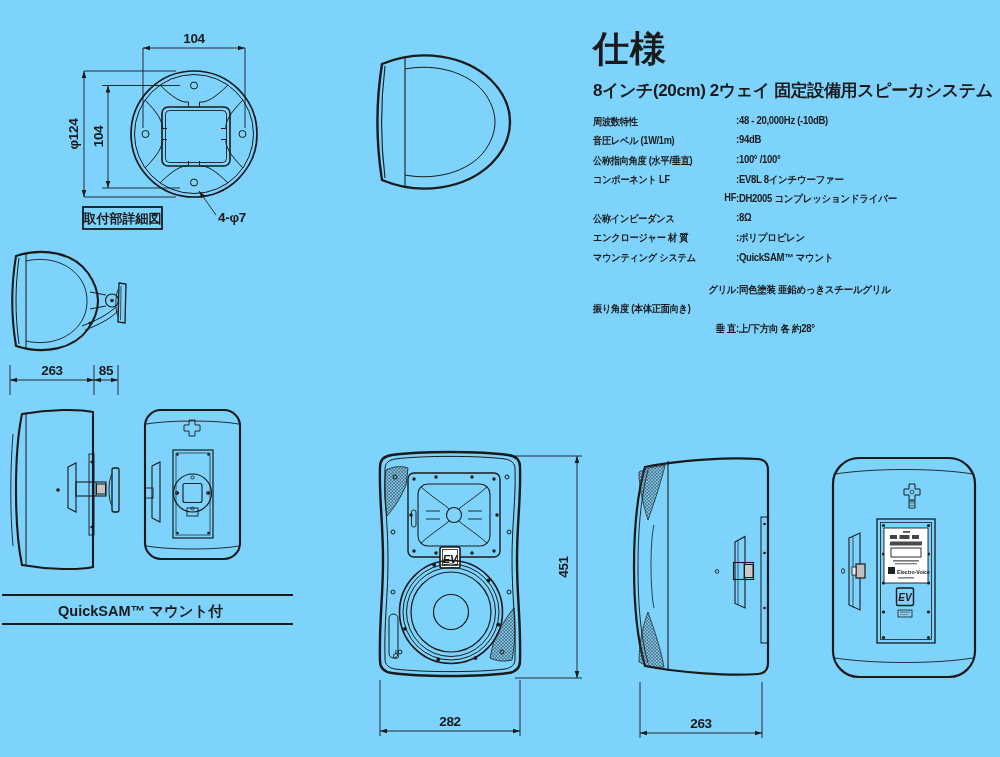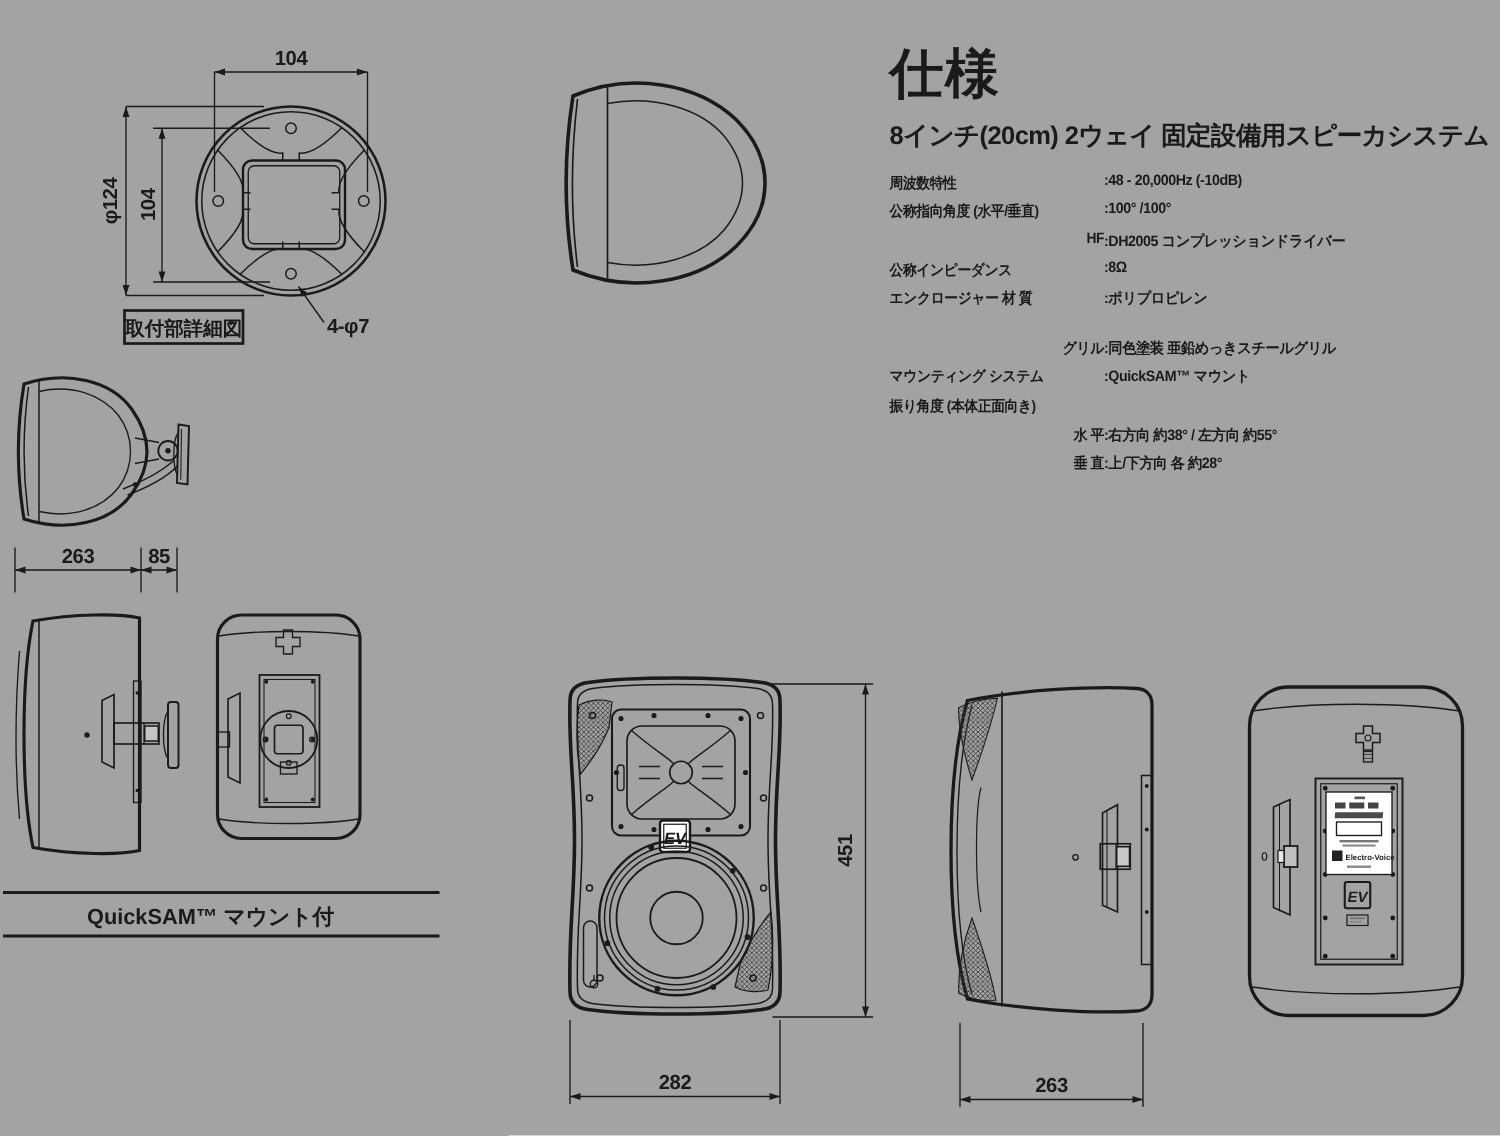--- a/index.html
+++ b/index.html
@@ -1,16 +1,16 @@
 <!DOCTYPE html>
 <html><head>
 <meta charset="utf-8">
 <style>
   html,body{margin:0;padding:0;background:#fff;}
-  .canvas{position:relative;width:1000px;height:757px;background:#a3a3a3;overflow:hidden;
+  .canvas{position:relative;width:1000px;height:757px;background:#7dd3fc;overflow:hidden;
           font-family:"Liberation Sans","DejaVu Sans",sans-serif;color:#1a1a1a;}
   .abs{position:absolute;}
   svg{overflow:visible;display:block;}
   svg text{font-family:"Liberation Sans","DejaVu Sans",sans-serif;font-weight:bold;fill:#1a1a1a;}
   .dimtxt{font-size:13.5px;letter-spacing:-0.3px;}
   .captxt{font-size:13px;}
   
   .specs{position:absolute;left:593px;top:30px;width:402px;}
   .specs-title{font-size:36px;font-weight:bold;line-height:1.05;letter-spacing:1px;}
   .specs-sub{margin-top:11px;font-size:17px;font-weight:bold;letter-spacing:-0.4px;white-space:nowrap;}
@@ -322,50 +322,54 @@
 
   <div class="specs">
     <div class="specs-title">仕様</div>
     <div class="specs-sub">8インチ(20cm) 2ウェイ 固定設備用スピーカシステム</div>
     <div class="spec-rows">
       <div class="spec-row">
           <span class="lab">周波数特性</span>
           <span class="val">:48 - 20,000Hz (-10dB)</span>
         </div>
       <div class="spec-row">
+          <span class="lab">音圧レベル (1W/1m)</span>
+          <span class="val">:94dB</span>
+        </div>
+      <div class="spec-row">
           <span class="lab">公称指向角度 (水平/垂直)</span>
           <span class="val">:100° /100°</span>
+        </div>
+      <div class="spec-row">
+          <span class="lab">コンポーネント LF</span>
+          <span class="val">:EV8L 8インチウーファー</span>
         </div>
       <div class="spec-row r">
           <span class="lab">HF</span>
           <span class="val">:DH2005 コンプレッションドライバー</span>
         </div>
       <div class="spec-row">
           <span class="lab">公称インピーダンス</span>
           <span class="val">:8Ω</span>
         </div>
       <div class="spec-row">
           <span class="lab">エンクロージャー 材  質</span>
           <span class="val">:ポリプロピレン</span>
         </div>
+      <div class="spec-row">
+          <span class="lab">マウンティング システム</span>
+          <span class="val">:QuickSAM™ マウント</span>
+        </div>
       <div class="spec-row r gap">
           <span class="lab">グリル</span>
           <span class="val">:同色塗装 亜鉛めっきスチールグリル</span>
         </div>
       <div class="spec-row">
-          <span class="lab">マウンティング システム</span>
-          <span class="val">:QuickSAM™ マウント</span>
-        </div>
-      <div class="spec-row">
           <span class="lab">振り角度 (本体正面向き)</span>
           <span class="val"></span>
-        </div>
-      <div class="spec-row r">
-          <span class="lab">水  平</span>
-          <span class="val">:右方向 約38° / 左方向 約55°</span>
         </div>
       <div class="spec-row r">
           <span class="lab">垂  直</span>
           <span class="val">:上/下方向 各 約28°</span>
         </div>
     </div>
   </div>
 
 </div>
 

